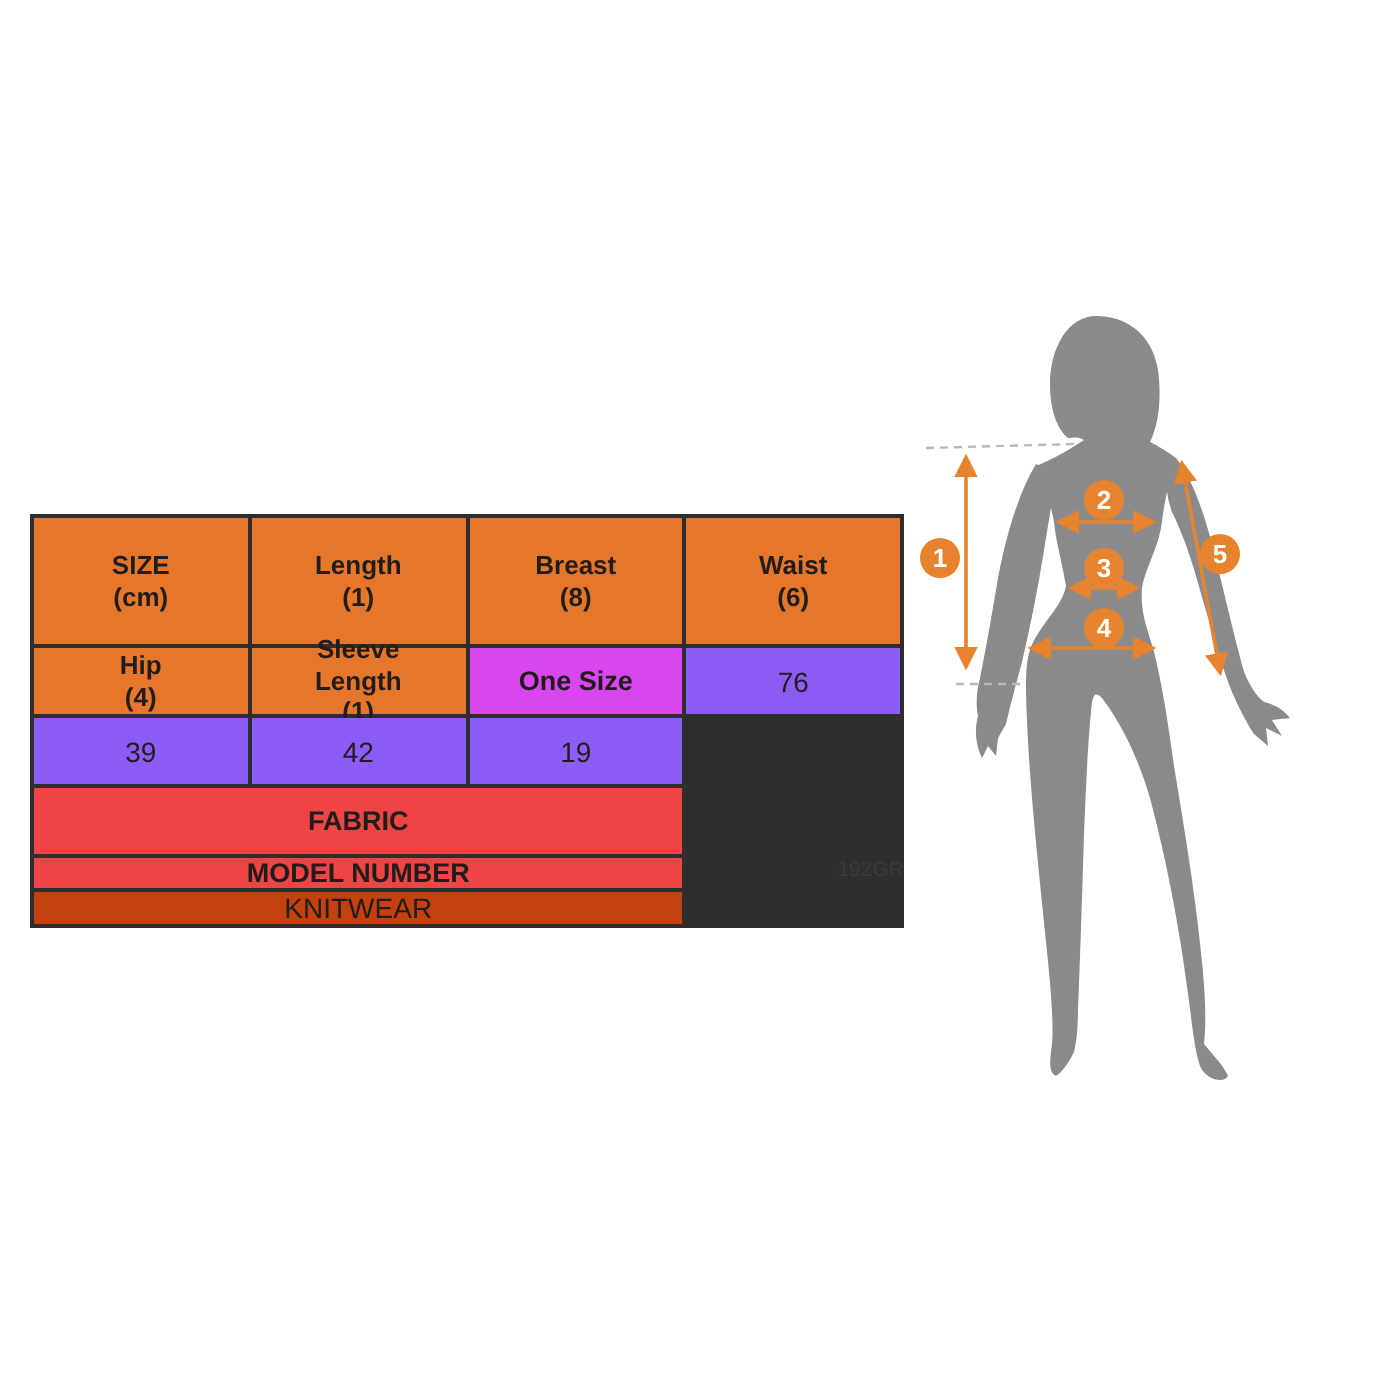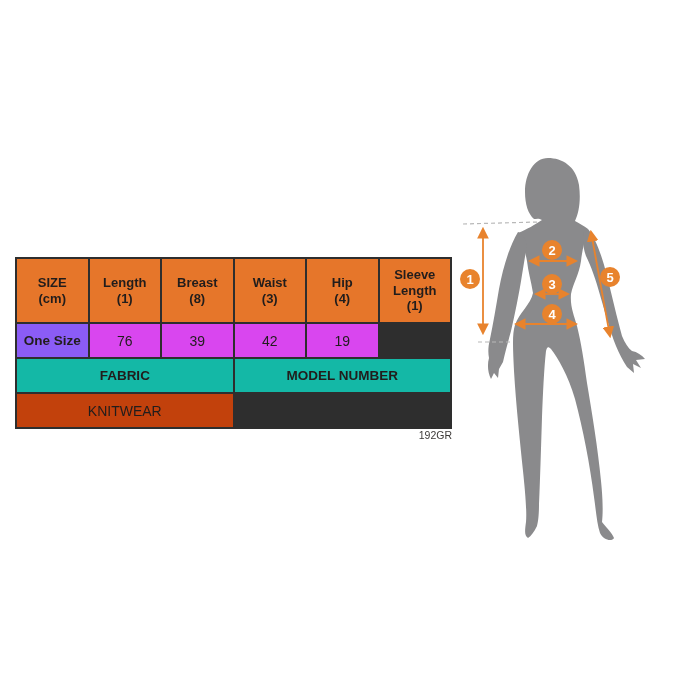--- a/index.html
+++ b/index.html
@@ -10,21 +10,21 @@
     font-family: "Liberation Sans", sans-serif;
     overflow: hidden;
   }
 
   
   .size-table {
     position: absolute;
     left: 15px; top: 257px;
     width: 437px;
     display: grid;
-    grid-template-columns: repeat(6, 1fr);
+    grid-template-columns: repeat(4, 1fr);
     grid-template-rows: 63px 33px 33px 33px;
     background: #2e2e2e;      
     gap: 2px;
     padding: 2px;
     box-sizing: border-box;
   }
   .cell {
     display: flex;
     align-items: center;
     justify-content: center;
@@ -32,30 +32,30 @@
     color: #211d1c;
   }
   .cell.head {
     background: #E6762A;
     font-weight: bold;
     font-size: 13px;
     line-height: 1.22;
     white-space: pre-line;
   }
   .cell.size-label {
+    background: #d946ef;
+    font-weight: bold;
+    font-size: 13.5px;
+  }
+  .cell.val {
     background: #8b5cf6;
-    font-weight: bold;
-    font-size: 13.5px;
-  }
-  .cell.val {
-    background: #d946ef;
     font-size: 14px;
   }
   .cell.meta-label {
-    background: #14b8a6;
+    background: #ef4444;
     font-weight: bold;
     font-size: 13.5px;
     grid-column: span 3;
   }
   .cell.meta-value {
     background: #c2410c;
     font-size: 14px;
     grid-column: span 3;
   }
   .weight-note {
@@ -86,21 +86,21 @@
 <div class="canvas">
 
   <div class="size-table">
     <div class="cell head">SIZE
 (cm)</div>
     <div class="cell head">Length
 (1)</div>
     <div class="cell head">Breast
 (8)</div>
     <div class="cell head">Waist
-(3)</div>
+(6)</div>
     <div class="cell head">Hip
 (4)</div>
     <div class="cell head">Sleeve
 Length
 (1)</div>
 
     <div class="cell size-label">One Size</div>
     <div class="cell val">76</div>
     <div class="cell val">39</div>
     <div class="cell val">42</div>

